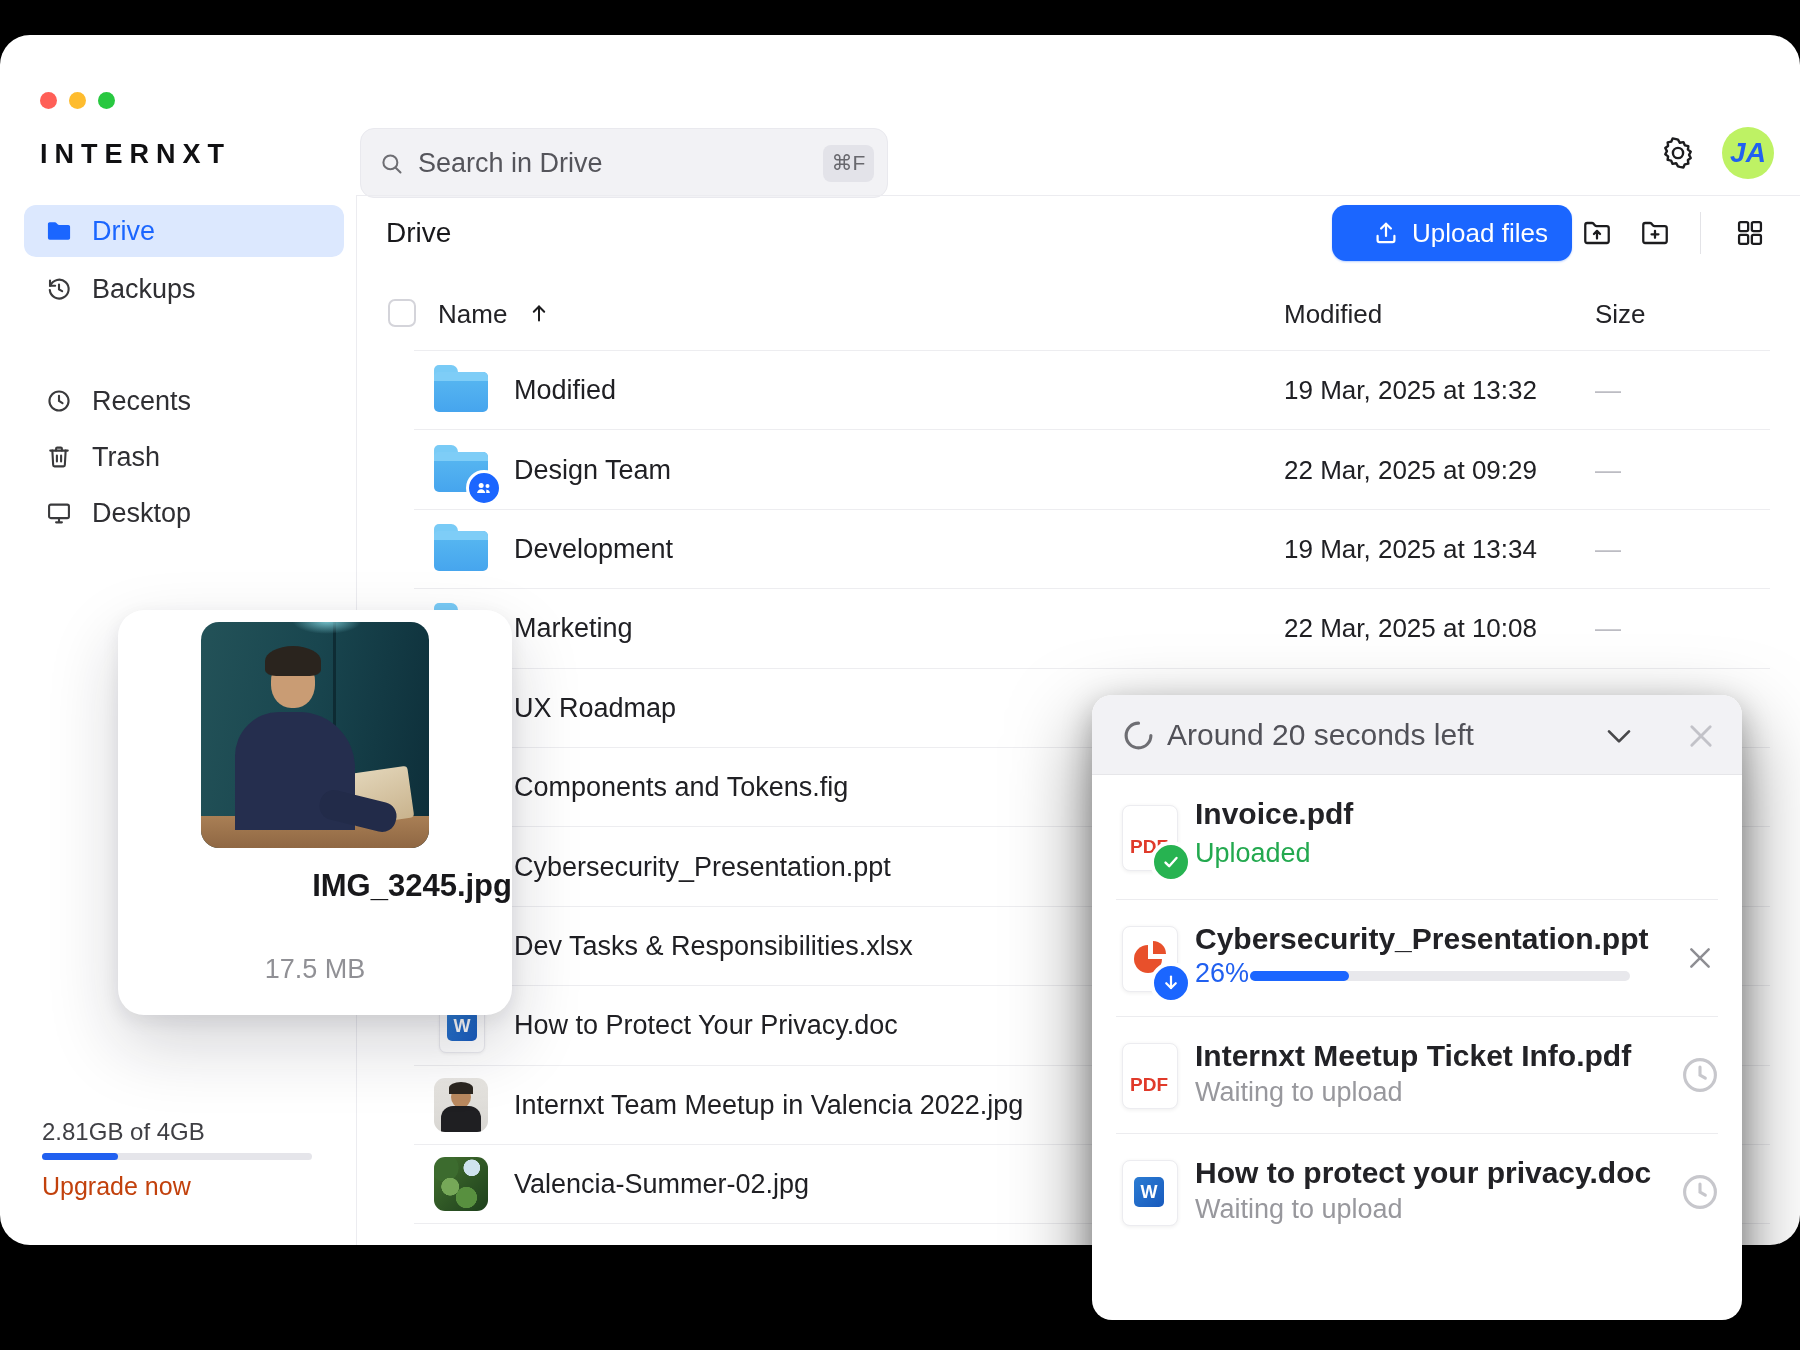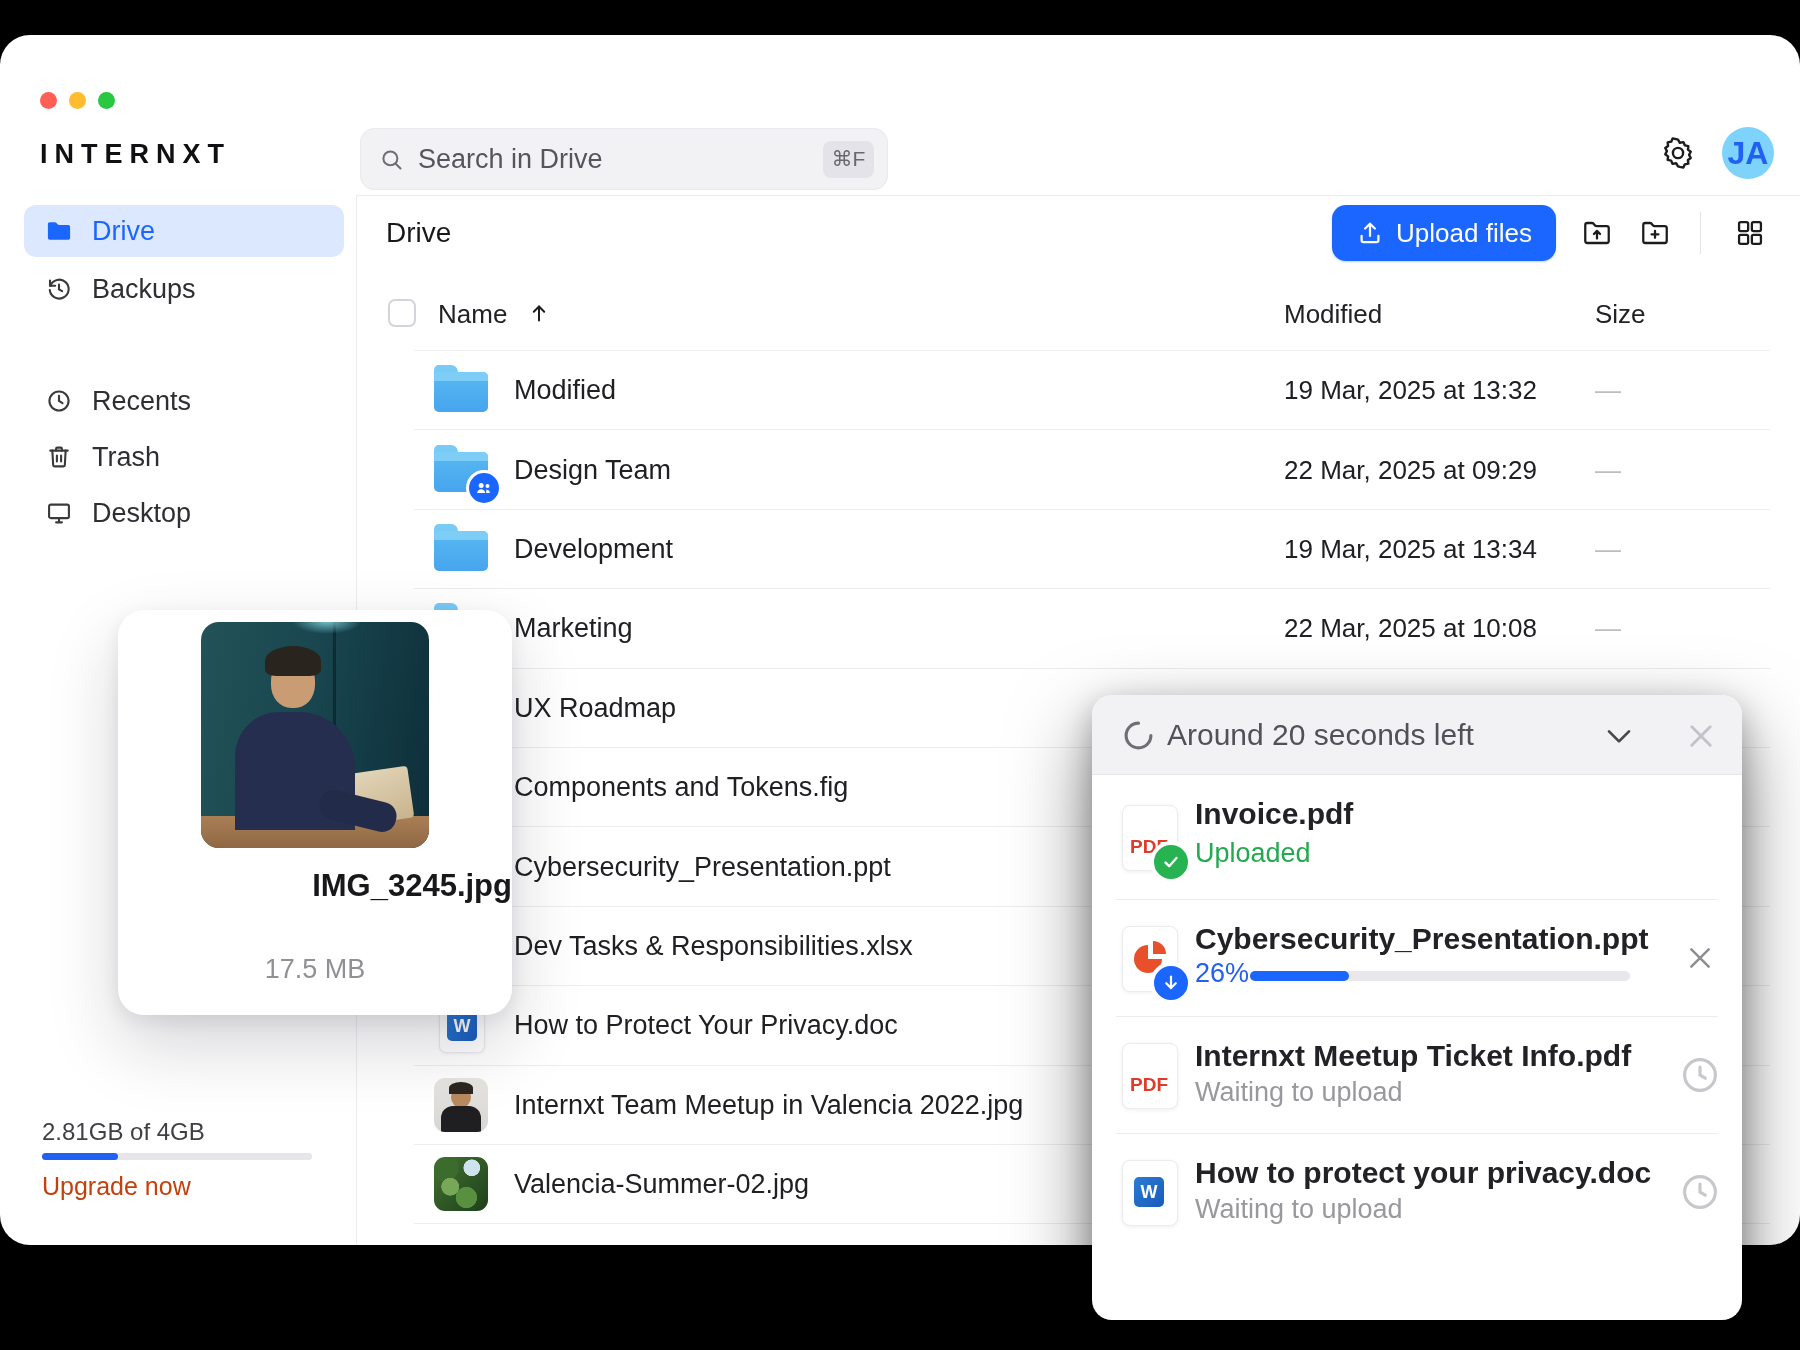--- a/index.html
+++ b/index.html
@@ -9,50 +9,50 @@
   
   #window{position:absolute;left:0;top:35px;width:1800px;height:1210px;background:#fff;border-radius:30px;}
 
   
   .tl{position:absolute;top:92px;width:17px;height:17px;border-radius:50%;}
 
   
   #logo{position:absolute;left:40px;top:139px;font-size:27px;font-weight:700;letter-spacing:7px;color:#101012;}
 
   
-  #searchbar{position:absolute;left:360px;top:128px;width:528px;height:62px;background:#f2f2f5;
+  #searchbar{position:absolute;left:360px;top:128px;width:528px;height:70px;background:#f2f2f5;
              border:1px solid #e9e9ee;border-radius:14px;display:flex;align-items:center;box-sizing:border-box;}
   #searchbar .mag{margin-left:17px;width:27px;height:27px;flex:none;}
   #search-text{margin-left:13px;font-size:27px;color:#55555b;flex:1;}
   #search-kbd{margin-right:13px;background:#e3e3e9;border-radius:8px;height:37px;min-width:51px;
               display:flex;align-items:center;justify-content:center;font-size:21px;color:#68686e;}
 
   #gear-btn{position:absolute;left:1661px;top:136px;width:34px;height:34px;}
-  #avatar{position:absolute;left:1722px;top:127px;width:52px;height:52px;border-radius:50%;background:#7dd3fc;
-          display:flex;align-items:center;justify-content:center;font-size:32px;font-weight:700;color:#2160f0;}
+  #avatar{position:absolute;left:1722px;top:127px;width:52px;height:52px;border-radius:50%;background:#bef264;
+          display:flex;align-items:center;justify-content:center;font-size:28px;font-weight:700;color:#2160f0;font-style:italic;}
 
   .hdiv{position:absolute;left:356px;top:195px;width:1444px;height:1px;background:#ececf0;}
   .vdiv-side{position:absolute;left:356px;top:195px;width:1px;height:1050px;background:#ececf0;}
 
   
   .side-item{position:absolute;left:24px;width:320px;height:52px;border-radius:12px;display:flex;align-items:center;}
   .side-item .sic{margin-left:21px;width:28px;height:28px;flex:none;}
   .side-item .slb{margin-left:19px;font-size:27px;color:#2f2f33;}
   .side-item.active{background:#dce8fe;}
   .side-item.active .slb{color:#1b66ff;font-weight:500;}
 
   #storage-label{position:absolute;left:42px;top:1118px;font-size:24px;color:#3f3f44;}
   #storage-track{position:absolute;left:42px;top:1153px;width:270px;height:7px;border-radius:4px;background:#e5e5ea;}
   #storage-fill{height:7px;border-radius:4px;background:#2160f0;width:28%;}
   #upgrade-link{position:absolute;left:42px;top:1172px;font-size:25px;font-weight:500;color:#c2410c;}
 
   
   #page-title{position:absolute;left:386px;top:217px;font-size:28px;font-weight:500;color:#18181b;}
   #upload-btn{position:absolute;left:1332px;top:205px;width:224px;height:56px;border-radius:14px;background:#1b66ff;
-              display:flex;align-items:center;justify-content:center;gap:12px;box-shadow:0 1px 2px rgba(27,102,255,.3);}
+              display:flex;align-items:center;justify-content:center;gap:12px;box-shadow:0 1px 2px rgba(27,102,255,.3);padding-left:16px;}
   #upload-btn .uic{width:28px;height:28px;}
   #upload-btn .ulb{color:#fff;font-size:26px;font-weight:500;}
   .tool-ic{position:absolute;top:217px;width:32px;height:32px;}
   #toolbar-sep{position:absolute;left:1700px;top:212px;width:1px;height:42px;background:#e3e3e7;}
 
   
   #col-checkbox{position:absolute;left:388px;top:299px;width:28px;height:28px;border:2px solid #d4d4da;border-radius:7px;box-sizing:border-box;background:#fff;}
   .col-h{position:absolute;top:299px;font-size:26px;font-weight:500;color:#222226;}
   #sort-ic{position:absolute;left:527px;top:301px;width:24px;height:24px;}
 

